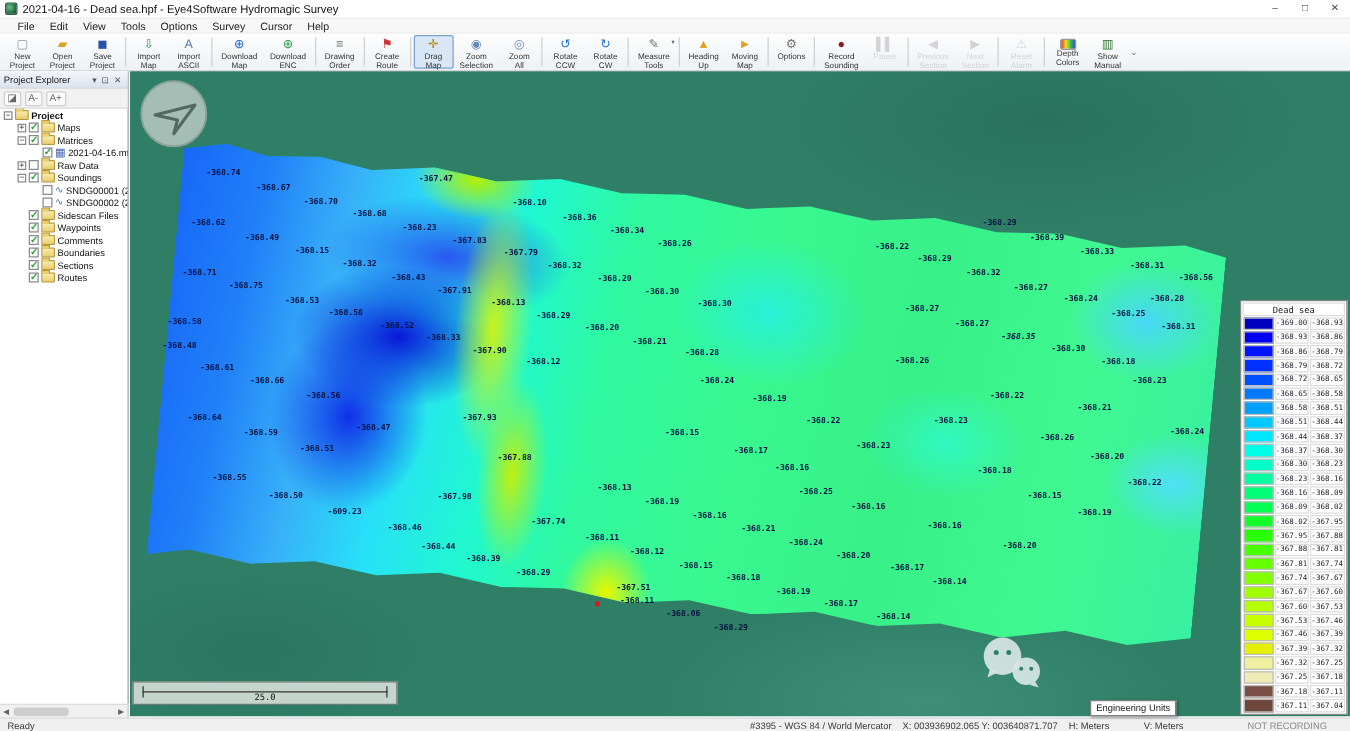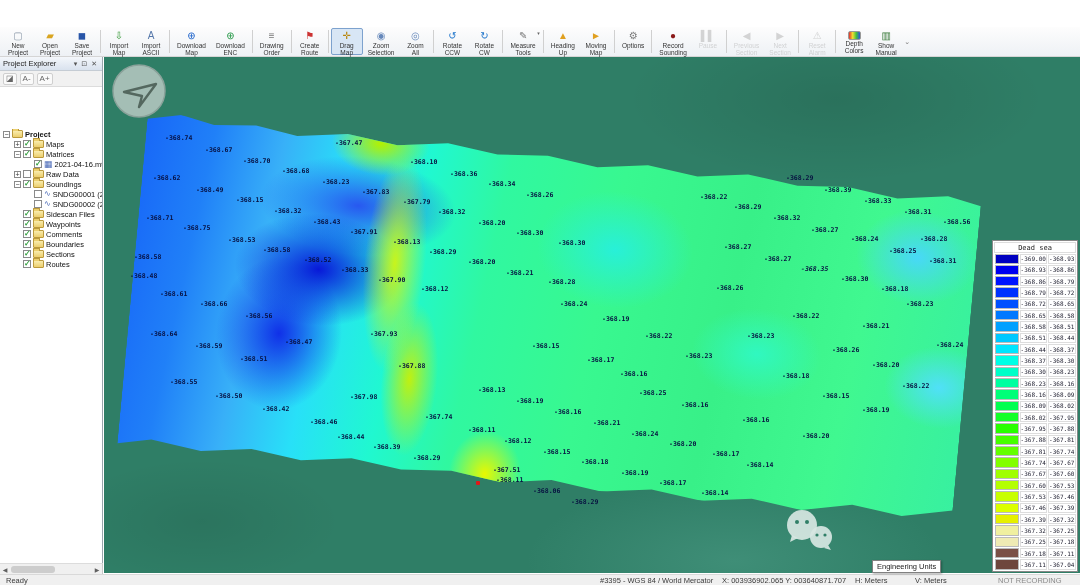--- a/index.html
+++ b/index.html
@@ -42,21 +42,21 @@
   .panel { position:absolute; left:0; top:57px; width:103px; height:506px; background:#fff;
     border-right:1px solid #9aa5ad; display:flex; flex-direction:column; }
   .panel-header { height:14px; background:linear-gradient(#f4f7fb,#d9e2ee); border-bottom:1px solid #c5ccd4;
     display:flex; align-items:center; padding:0 3px; }
   .panel-title { font-size:7.5px; color:#222; flex:1; }
   .panel-hicon { font-size:7px; color:#555; padding:0 2px; }
   .panel-tools { height:16px; background:#f1f1f1; border-bottom:1px solid #dcdcdc;
     display:flex; align-items:center; padding:0 3px; gap:3px; }
   .ptool { font-size:8px; color:#666; border:1px solid #cfcfcf; background:#fafafa; border-radius:2px;
     padding:0 2px; line-height:10px; height:12px; }
-  .tree { flex:1; overflow:hidden; padding-top:0;margin-top:42px; }
+  .tree { flex:1; overflow:hidden; padding-top:0; }
   .trow { display:flex; align-items:center; height:10px; }
   .trow .lbl { font-size:7.5px; color:#111; margin-left:2px; white-space:nowrap; }
   .trow .lbl.bold { font-weight:bold; }
   .expander { width:7px; height:7px; border:1px solid #8a8a8a; background:#fff; font-size:7px;
     line-height:5px; text-align:center; color:#333; flex:none; }
   .exp-spacer { width:7px; flex:none; }
   .cbx { width:8px; height:8px; border:1px solid #8a8a8a; background:#fff; margin-left:2px;
     position:relative; flex:none; }
   .cbx.checked::after { content:"✓"; position:absolute; left:0px; top:-2px; font-size:8px;
     font-weight:bold; color:#2e9e3a; }
@@ -137,21 +137,40 @@
   .statusbar { position:absolute; left:0; top:574px; width:100%; height:11px; background:#f0f0f0;
     border-top:1px solid #d9d9d9; font-size:7.5px; color:#3a3a3a; z-index:20; }
   .sseg { position:absolute; top:1px; white-space:nowrap; }
   .sseg.dim { color:#8a8a8a; }
 </style>
 </head>
 <body>
 
 <div id="app">
 
-
+  <div class="titlebar">
+    <span class="app-icon"></span>
+    <span class="title-text">2021-04-16 - Dead sea.hpf - Eye4Software Hydromagic Survey</span>
+    <span class="win-controls">
+      <span class="win-btn">–</span>
+      <span class="win-btn">□</span>
+      <span class="win-btn">✕</span>
+    </span>
+  </div>
+
+  <div class="menubar" id="menubar">
+      <span class="menu-item">File</span>
+      <span class="menu-item">Edit</span>
+      <span class="menu-item">View</span>
+      <span class="menu-item">Tools</span>
+      <span class="menu-item">Options</span>
+      <span class="menu-item">Survey</span>
+      <span class="menu-item">Cursor</span>
+      <span class="menu-item">Help</span>
+    </div>
 
   <div class="toolbar" id="toolbar">
       <div class="tbtn">
         <span class="tglyph" style="color: rgb(138, 151, 168);">▢</span>
         <span class="tlabel">New
 Project</span>
       </div>
       <div class="tbtn">
         <span class="tglyph" style="color: rgb(217, 165, 33);">▰</span>
         <span class="tlabel">Open
@@ -314,21 +333,21 @@
         <span class="snd" style="left: 26px; top: 215px;">-368.48</span>
         <span class="snd" style="left: 56px; top: 233px;">-368.61</span>
         <span class="snd" style="left: 96px; top: 243px;">-368.66</span>
         <span class="snd" style="left: 141px; top: 255px;">-368.56</span>
         <span class="snd" style="left: 46px; top: 273px;">-368.64</span>
         <span class="snd" style="left: 91px; top: 285px;">-368.59</span>
         <span class="snd" style="left: 136px; top: 298px;">-368.51</span>
         <span class="snd" style="left: 181px; top: 281px;">-368.47</span>
         <span class="snd" style="left: 66px; top: 321px;">-368.55</span>
         <span class="snd" style="left: 111px; top: 335px;">-368.50</span>
-        <span class="snd" style="left: 158px; top: 348px;">-368.42</span>
+        <span class="snd" style="left: 158px; top: 348px;">-609.23</span>
         <span class="snd" style="left: 233px; top: 376px;">-368.44</span>
         <span class="snd" style="left: 269px; top: 386px;">-368.39</span>
         <span class="snd" style="left: 309px; top: 397px;">-368.29</span>
         <span class="snd" style="left: 206px; top: 361px;">-368.46</span>
         <span class="snd" style="left: 231px; top: 82px;">-367.47</span>
         <span class="snd" style="left: 258px; top: 131px;">-367.83</span>
         <span class="snd" style="left: 299px; top: 141px;">-367.79</span>
         <span class="snd" style="left: 246px; top: 171px;">-367.91</span>
         <span class="snd" style="left: 274px; top: 219px;">-367.90</span>
         <span class="snd" style="left: 246px; top: 336px;">-367.98</span>
@@ -412,20 +431,26 @@
       </div>
     <div class="red-dot"></div>
 
     <div class="north">
       <svg width="58" height="58" viewBox="0 0 58 58">
         <circle cx="29" cy="29" r="26" fill="#b9c9c3" fill-opacity="0.85" stroke="#8aa29a" stroke-width="1.5"></circle>
         <path d="M46 22 L14 30 L32 34 L29 45 Z" fill="none" stroke="#54685f" stroke-width="2.4" stroke-linejoin="round"></path>
       </svg>
     </div>
 
+    <div class="scalebar">
+      <div class="scale-line"></div>
+      <div class="scale-tick" style="left:7px;"></div>
+      <div class="scale-tick" style="right:7px;"></div>
+      <div class="scale-label">25.0</div>
+    </div>
 
     <div class="legend">
       <div class="legend-title">Dead sea</div>
       <div class="legend-rows" id="legendRows">
           <div class="lrow">
             <span class="lswatch" style="background: rgb(0, 0, 192);"></span>
             <span class="lval">-369.00</span>
             <span class="lval">-368.93</span>
           </div>
           <div class="lrow">

